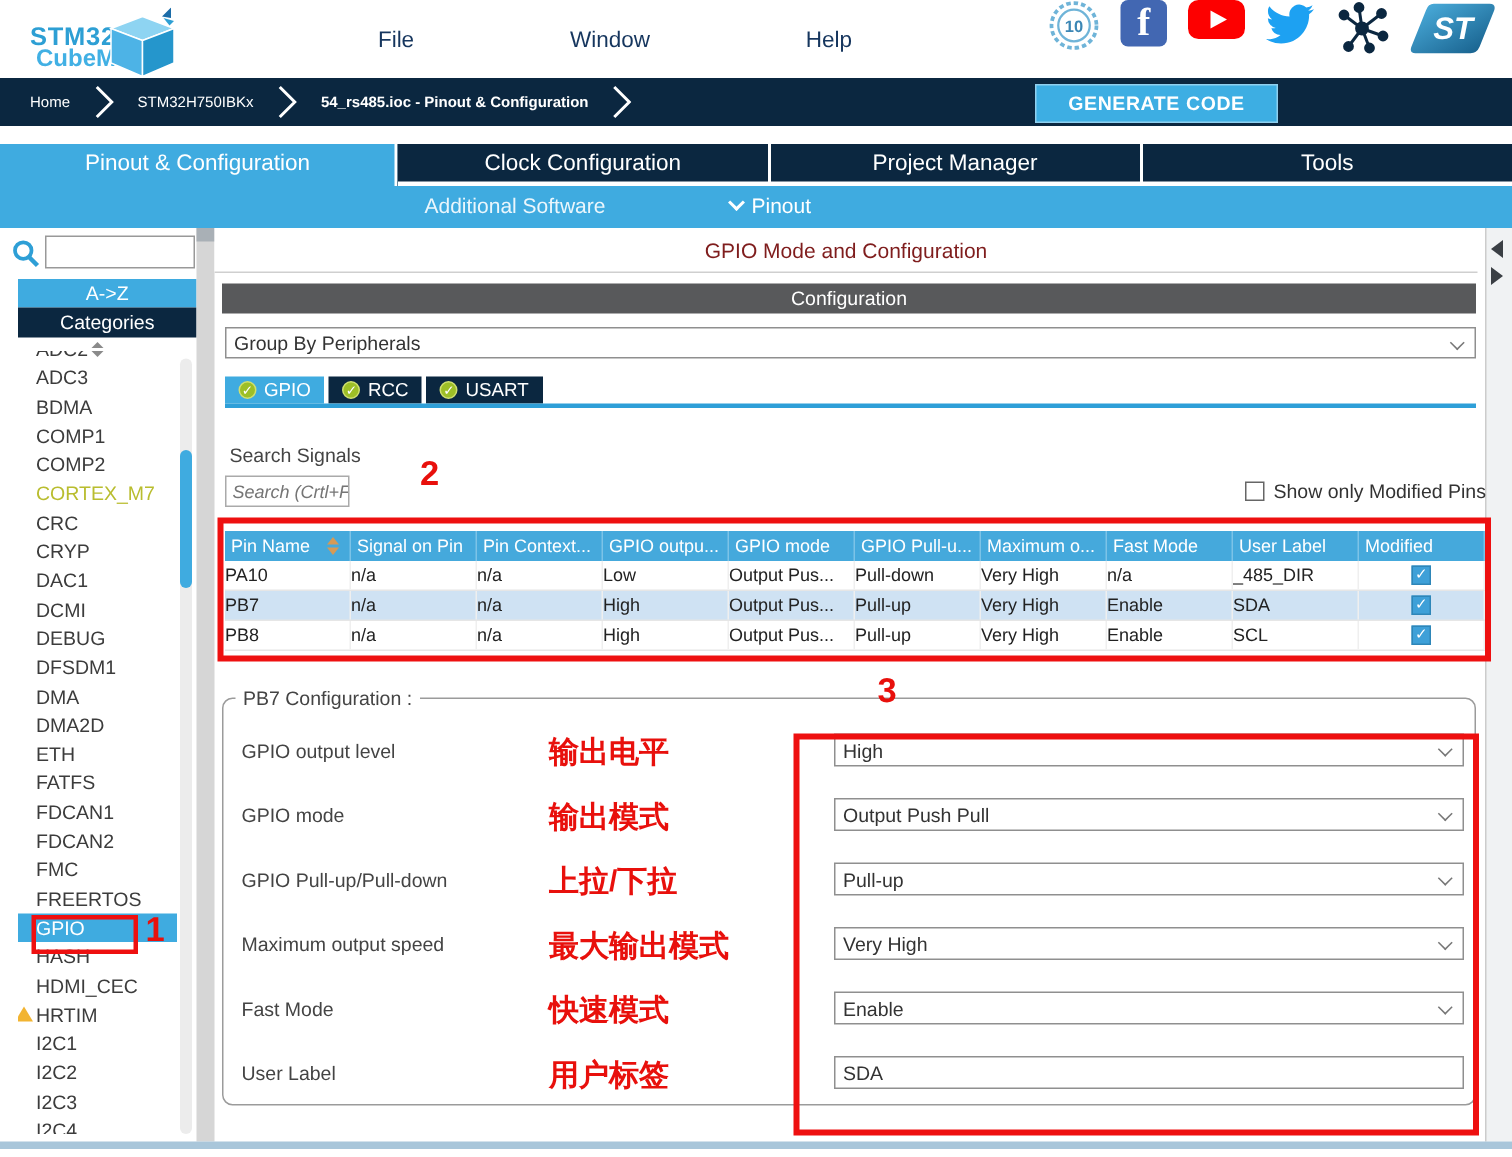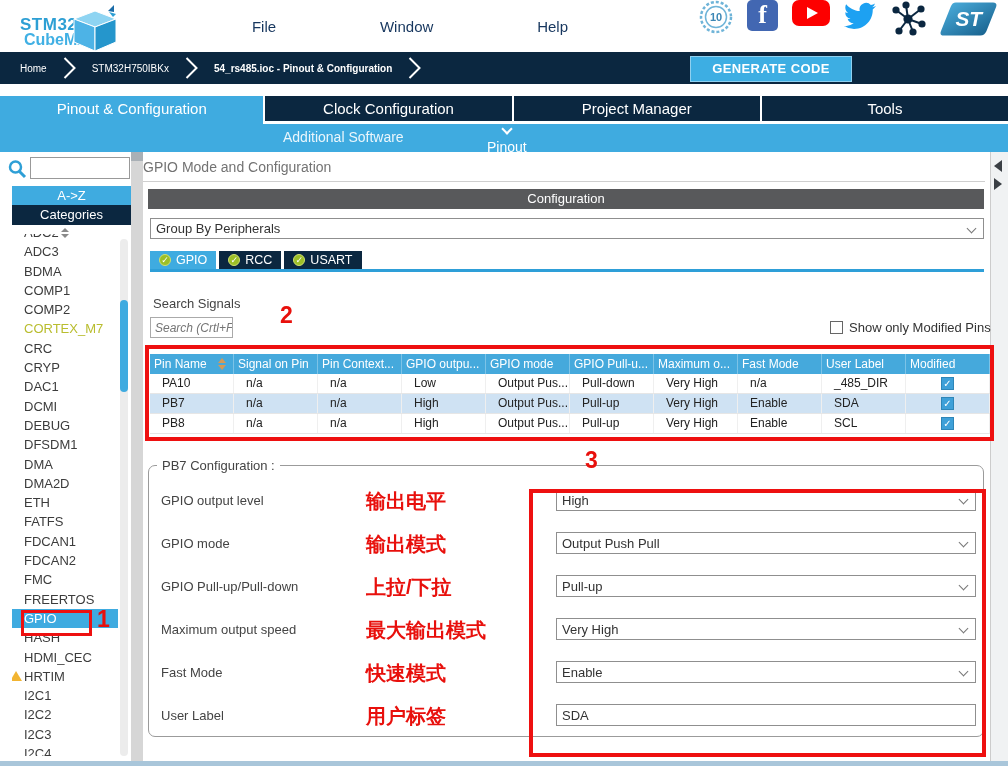--- a/index.html
+++ b/index.html
@@ -28,21 +28,21 @@
   .crumb-chev { display:flex; align-items:center; }
   .gen-btn { position:absolute; left:690px; top:56px; width:162px; height:26px; background:#3daee3; border:1px solid #8fd0ef; color:#fff; font-weight:bold; font-size:13px; text-align:center; line-height:24px; letter-spacing:0.4px; cursor:pointer; }
 
   
   .tabsrow { position:absolute; left:0; top:96px; width:1008px; height:28px; display:flex; }
   .tab { flex:1; background:#0b2740; color:#fff; font-size:15px; text-align:center; line-height:25px; border-right:2px solid #fff; box-shadow: inset 0 -3px 0 #fff; cursor:pointer; }
   .tab:last-child { border-right:none; }
   .tab.active { background:#3fabe0; box-shadow:none; flex:1.07; }
   .subbar { position:absolute; left:0; top:124px; width:1008px; height:28px; background:#3fabe0; }
   .addsoft { position:absolute; left:283px; top:5px; color:#eaf6fc; font-size:14px; cursor:pointer; }
-  .pinout-t { position:absolute; left:487px; top:5px; color:#fff; font-size:14px; cursor:pointer; display:flex; align-items:center; gap:6px;flex-direction:column; }
+  .pinout-t { position:absolute; left:487px; top:5px; color:#fff; font-size:14px; cursor:pointer; display:flex; align-items:center; gap:6px; }
   .wchev { width:8px; height:8px; border-right:2px solid #fff; border-bottom:2px solid #fff; transform:rotate(45deg); margin-top:-4px; }
 
   
   .side-search-ic { position:absolute; left:7px; top:159px; }
   .side-search { position:absolute; left:30px; top:157px; width:100px; height:22px; border:1px solid #999; font-size:12px; padding-left:4px; }
   .btn-az { position:absolute; left:12px; top:186px; width:119px; height:19px; background:#3fabe0; color:#fff; font-size:13px; text-align:center; line-height:19px; cursor:pointer; }
   .btn-cat { position:absolute; left:12px; top:205px; width:119px; height:20px; background:#0b2740; color:#fff; font-size:13px; text-align:center; line-height:20px; cursor:pointer; }
   .sort-diamond { position:absolute; left:60px; top:228px; width:10px; height:10px; }
   .sd-up { position:absolute; left:1px; top:0; border-left:4px solid transparent; border-right:4px solid transparent; border-bottom:4px solid #8a8a8a; }
   .sd-dn { position:absolute; left:1px; top:6px; border-left:4px solid transparent; border-right:4px solid transparent; border-top:4px solid #8a8a8a; }
@@ -51,21 +51,21 @@
   .p-item:first-child { margin-top:-11px; }
   .p-item.sel { background:#3fabe0; color:#fff; }
   .p-item.olive { color:#b9bd2f; }
   .warn-tri { position:absolute; left:-2px; top:4px; width:0; height:0; border-left:6px solid transparent; border-right:6px solid transparent; border-bottom:10px solid #f2b431; }
   .side-rail { position:absolute; left:120px; top:239px; width:8px; height:517px; background:#ececec; border-radius:4px; }
   .side-thumb { position:absolute; left:120px; top:300px; width:8px; height:92px; background:#3fabe0; border-radius:4px; cursor:pointer; }
   .splitter { position:absolute; left:131px; top:152px; width:12px; height:609px; background:#d6d6d6; cursor:col-resize; }
   .split-handle { position:absolute; left:131px; top:152px; width:12px; height:9px; background:#a9b0b6; }
 
   
-  .mode-header { position:absolute; left:143px; top:152px; width:842px; height:30px; background:#fff; border-bottom:1px solid #cfcfcf; color:#737373; font-size:14px; line-height:30px; }
+  .mode-header { position:absolute; left:143px; top:152px; width:842px; height:30px; background:#fff; border-bottom:1px solid #cfcfcf; color:#7f1d1d; font-size:14px; text-align:center; line-height:30px; }
   .right-strip { position:absolute; left:990px; top:152px; width:18px; height:609px; background:#f0f2f3; border-left:1px solid #cccccc; }
   .arr-left { position:absolute; left:994px; top:160px; width:0; height:0; border-top:6px solid transparent; border-bottom:6px solid transparent; border-right:8px solid #3a3f44; cursor:pointer; }
   .arr-right { position:absolute; left:994px; top:178px; width:0; height:0; border-top:6px solid transparent; border-bottom:6px solid transparent; border-left:8px solid #3a3f44; cursor:pointer; }
   .config-bar { position:absolute; left:148px; top:189px; width:836px; height:20px; background:#58595b; color:#fff; font-size:13px; text-align:center; line-height:20px; }
   .groupby { position:absolute; left:150px; top:218px; width:834px; height:21px; border:1px solid #8f8f8f; background:#fff; font-size:13px; color:#333; line-height:19px; padding-left:5px; cursor:pointer; }
   .chev { position:absolute; right:8px; top:6px; width:7px; height:7px; border-right:1.6px solid #777; border-bottom:1.6px solid #777; transform:rotate(45deg); }
   .ptabs { position:absolute; left:150px; top:251px; height:18px; display:flex; gap:3px; }
   .ptab { height:18px; display:flex; align-items:center; gap:5px; padding:0 9px; background:#0b2740; color:#fff; font-size:12.5px; cursor:pointer; }
   .ptab.active { background:#3fabe0; }
   .gbadge { width:12px; height:12px; border-radius:50%; background:#9dbf27; border:1px solid #cfe070; color:#fff; font-size:9px; line-height:11px; text-align:center; }
@@ -79,21 +79,21 @@
   
   .gtable { position:absolute; left:150px; top:354px; width:840px; }
   .thead, .tr { display:grid; grid-template-columns:repeat(10, 1fr); height:20px; }
   .thead { background:#45a9dc; }
   .th { color:#fff; font-size:12px; line-height:20px; padding-left:4px; border-right:1px solid #7cc3e7; overflow:hidden; white-space:nowrap; position:relative; cursor:pointer; }
   .sort-ic { position:absolute; right:6px; top:4px; width:9px; height:12px; }
   .s-up { position:absolute; left:0; top:0; border-left:4px solid transparent; border-right:4px solid transparent; border-bottom:5px solid #d59a56; }
   .s-dn { position:absolute; left:0; top:7px; border-left:4px solid transparent; border-right:4px solid transparent; border-top:5px solid #d59a56; }
   .tr { background:#fff; border-bottom:1px solid #e6e6e6; cursor:pointer; }
   .tr.sel { background:#cfe2f3; }
-  .td { font-size:12px; color:#222; line-height:19px; padding-left:12px; border-right:1px solid #efefef; overflow:hidden; white-space:nowrap; }
+  .td { font-size:12px; color:#222; line-height:19px; padding-left:0; border-right:1px solid #efefef; overflow:hidden; white-space:nowrap; }
   .td.center { text-align:center; padding-left:0; }
   .cbx { display:inline-block; width:13px; height:13px; background:#3ea0d8; border:1px solid #2e86b8; color:#fff; font-size:10px; line-height:12px; vertical-align:middle; text-align:center; }
 
   
   .fieldset { position:absolute; left:148px; top:465px; width:836px; height:272px; border:1px solid #9b9b9b; border-radius:7px; }
   .legend { position:absolute; left:8px; top:-8px; background:#fff; padding:0 5px; font-size:13px; color:#444; }
   .cfg-row { position:absolute; left:0; width:100%; height:23px; }
   .cfg-label { position:absolute; left:12px; top:4px; font-size:13px; color:#444; }
   .cfg-cn { position:absolute; left:217px; top:-1px; font-size:20px; font-weight:bold; color:#e8100c; }
   .cfg-control { position:absolute; left:407px; top:0; width:420px; height:22px; border:1px solid #8f8f8f; background:#fff; cursor:pointer; }

